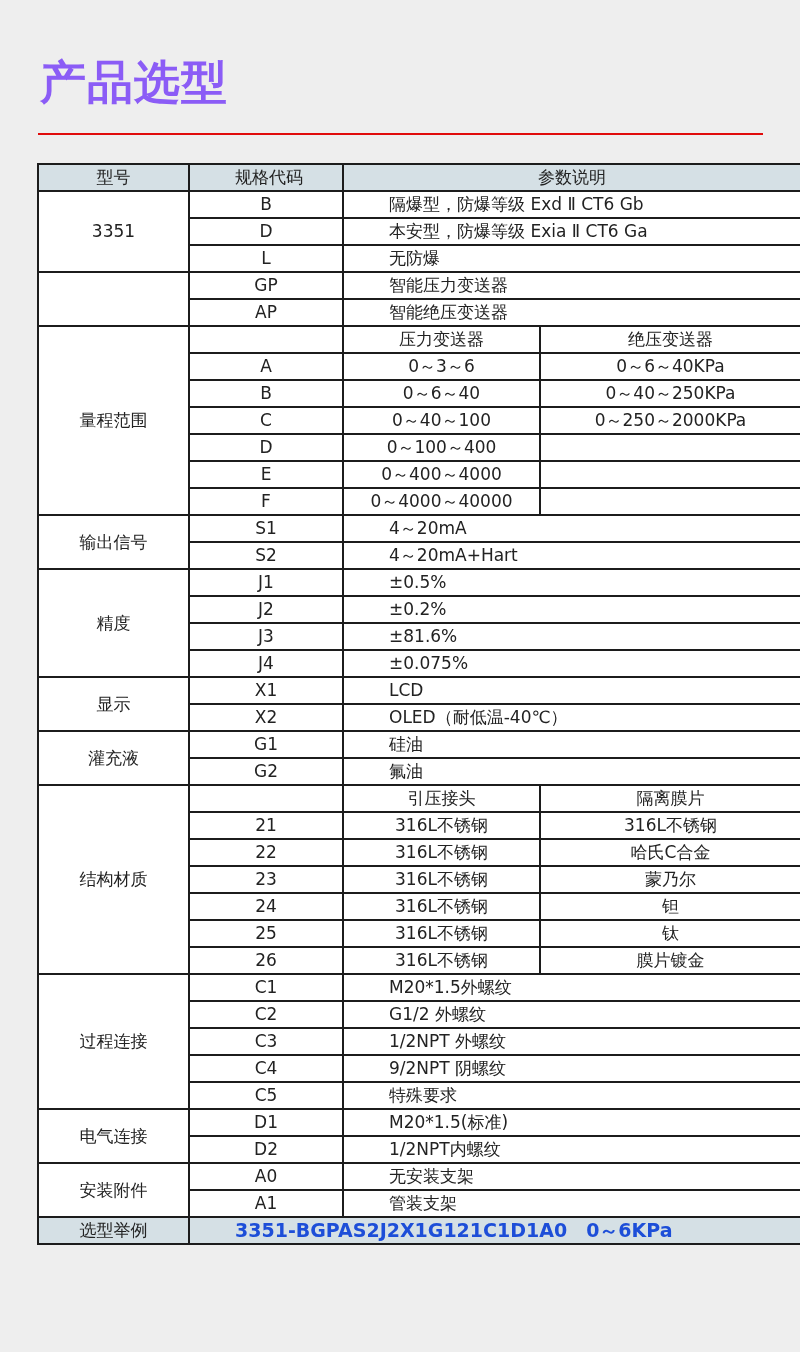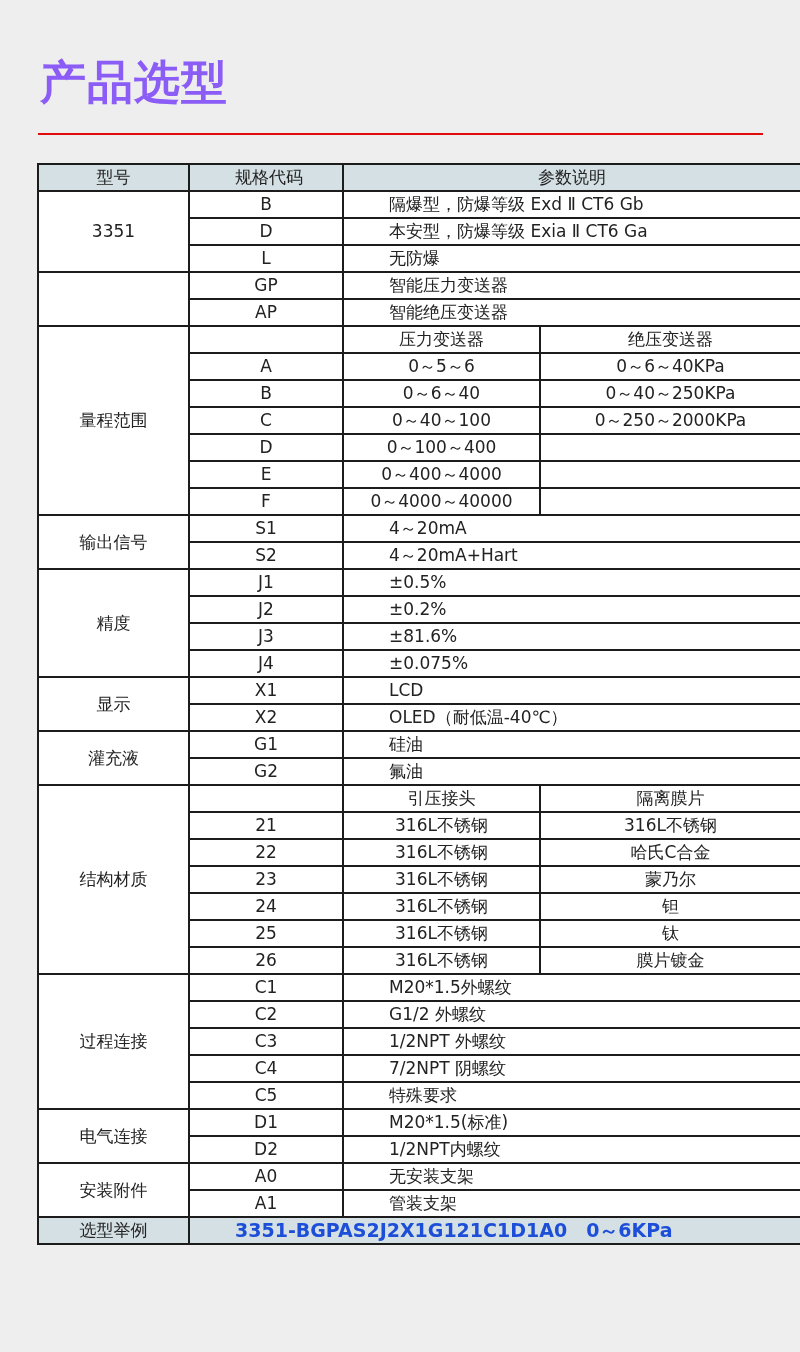--- a/index.html
+++ b/index.html
@@ -59,21 +59,21 @@
     </tr>
 
     <tr>
       <td class="c" rowspan="7">量程范围</td>
       <td class="c"></td>
       <td class="c">压力变送器</td>
       <td class="c">绝压变送器</td>
     </tr>
     <tr>
       <td class="c">A</td>
-      <td class="c">0～5～6</td>
+      <td class="c">0～3～6</td>
       <td class="c">0～6～40KPa</td>
     </tr>
     <tr>
       <td class="c">B</td>
       <td class="c">0～6～40</td>
       <td class="c">0～40～250KPa</td>
     </tr>
     <tr>
       <td class="c">C</td>
       <td class="c">0～40～100</td>
@@ -188,21 +188,21 @@
     <tr>
       <td class="c">C2</td>
       <td class="l" colspan="2">G1/2 外螺纹</td>
     </tr>
     <tr>
       <td class="c">C3</td>
       <td class="l" colspan="2">1/2NPT 外螺纹</td>
     </tr>
     <tr>
       <td class="c">C4</td>
-      <td class="l" colspan="2">7/2NPT 阴螺纹</td>
+      <td class="l" colspan="2">9/2NPT 阴螺纹</td>
     </tr>
     <tr>
       <td class="c">C5</td>
       <td class="l" colspan="2">特殊要求</td>
     </tr>
 
     <tr>
       <td class="c" rowspan="2">电气连接</td>
       <td class="c">D1</td>
       <td class="l" colspan="2">M20*1.5(标准)</td>

